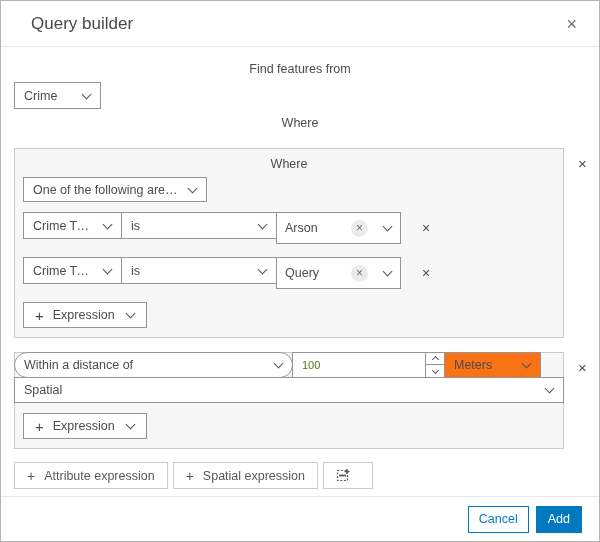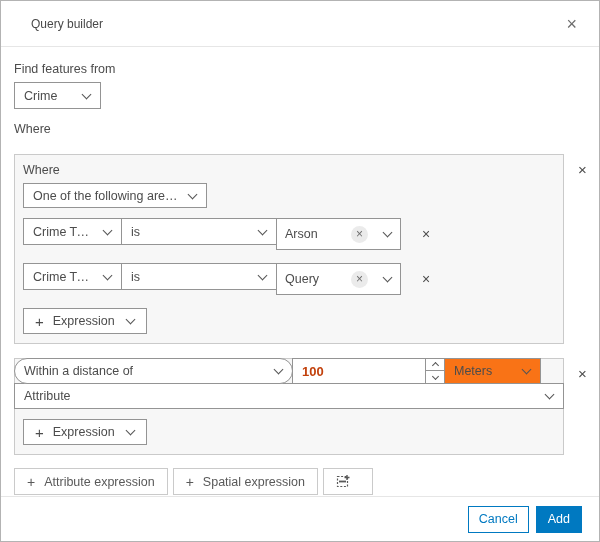--- a/index.html
+++ b/index.html
@@ -6,38 +6,38 @@
   html,body { width:600px; height:542px; background:#fff; }
   body { font-family:"Liberation Sans","DejaVu Sans",sans-serif; color:#4c4c4c; font-size:12.5px; }
 
   .dialog { width:600px; height:542px; background:#fff; border:1px solid #b3b3b3;
             display:flex; flex-direction:column; }
 
   
   .header { height:46px; flex:0 0 46px; display:flex; align-items:center;
             justify-content:space-between; border-bottom:1px solid #e6e6e6;
             padding:0 16px 0 30px; }
-  .title { font-size:12px; color:#484848; }
+  .title { font-size:17px; color:#484848; }
   .close-btn { font-size:18px; color:#6e6e6e; cursor:pointer; background:none; border:none;
                line-height:1; padding:4px 6px; font-family:inherit; }
 
   
   .main { flex:1 1 auto; padding:15px 13px 0 13px; display:flex; flex-direction:column; }
-  .field-label { color:#4c4c4c; margin-bottom:6px; }
+  .field-label { color:#4c4c4c; margin-bottom:6px;text-align:center; }
 
   .selectbox { background:#fff; border:1px solid #949494; height:26px;
                display:inline-flex; align-items:center; justify-content:space-between;
                padding:0 9px; cursor:pointer; color:#4c4c4c; white-space:nowrap; overflow:hidden; }
   .selectbox .txt { overflow:hidden; text-overflow:ellipsis; }
 
   .chev { width:7px; height:7px; border-right:1.4px solid #555; border-bottom:1.4px solid #555;
           transform:rotate(45deg); margin:-3px 1px 0 10px; flex:0 0 auto; }
   .chev.up { transform:rotate(-135deg); margin:2px 1px 0 0; }
 
-  .crime-select { width:87px; height:27px; margin-bottom:13px; }
+  .crime-select { width:87px; height:27px; margin-bottom:7px; }
   .mode-select { width:185px; }
 
   .group-wrap { display:flex; align-items:flex-start; }
   .group-box { flex:0 0 550px; width:550px; background:#f7f7f7; border:1px solid #cacaca; }
   .group-remove { background:none; border:none; color:#4c4c4c; font-size:15px; cursor:pointer;
                   margin:6px 0 0 9px; padding:2px 5px; line-height:1; font-family:inherit; }
 
   .group1 { margin-top:12px; }
   .group1 .group-box { padding:8px 8px 9px 8px; }
   .inner-mode-select { width:184px; height:25px; margin-bottom:10px; background:#fff; }
@@ -62,22 +62,22 @@
              align-items:center; padding:0 11px; cursor:pointer; color:#4c4c4c; font-family:inherit;
              font-size:12.5px; margin-top:13px; }
   .exp-btn .plus { font-size:15px; margin-right:9px; color:#4c4c4c; }
   .exp-btn .chev { margin-left:12px; }
 
   .group2 { margin-top:14px; }
   .distance-row { display:flex; width:550px; margin:-1px 0 0 -1px; }
   .dist-select { flex:0 0 279px; width:279px; height:26px; background:#fff;border-radius:13px; }
   .num-wrap { flex:0 0 153px; width:153px; height:26px; background:#fff; border:1px solid #949494;
               margin-left:-1px; display:flex; }
-  .num-input { flex:1 1 auto; border:none; outline:none; padding:0 9px; font-size:13px;
-               color:#c2410c; font-family:inherit; width:100%; background:transparent;font-weight:bold; }
+  .num-input { flex:1 1 auto; border:none; outline:none; padding:0 9px; font-size:11px;
+               color:#4d7c0f; font-family:inherit; width:100%; background:transparent; }
   .spinner { flex:0 0 19px; border-left:1px solid #949494; display:flex; flex-direction:column; }
   .spinner > div { flex:1 1 50%; display:flex; align-items:center; justify-content:center; cursor:pointer; }
   .spinner > div:first-child { border-bottom:1px solid #949494; }
   .spinner .chev { width:5px; height:5px; margin:0; border-color:#555; }
   .spinner .chev.down { transform:rotate(45deg); margin-top:-2px; }
   .spinner .chev.up { transform:rotate(-135deg); margin-top:1px; }
   .unit-select { flex:0 0 97px; width:97px; height:26px; background:#f97316; margin-left:-1px; }
   .layer-row { width:550px; margin:-1px 0 0 -1px; }
   .layer-select { width:100%; height:26px; background:#fff; display:flex; }
   .group2 .exp-btn { margin:10px 0 9px 8px; }
@@ -190,21 +190,21 @@
                 </div>
             </div>
           </div>
           <div class="selectbox unit-select">
             <span class="txt">Meters</span>
             <span class="chev"></span>
           </div>
         </div>
         <div class="layer-row">
           <div class="selectbox layer-select">
-            <span class="txt">Attribute</span>
+            <span class="txt">Spatial</span>
             <span class="chev"></span>
           </div>
         </div>
         <button class="exp-btn">
           <span class="plus">+</span>
           <span>Expression</span>
           <span class="chev"></span>
         </button>
       </div>
       <button class="group-remove">×</button>

